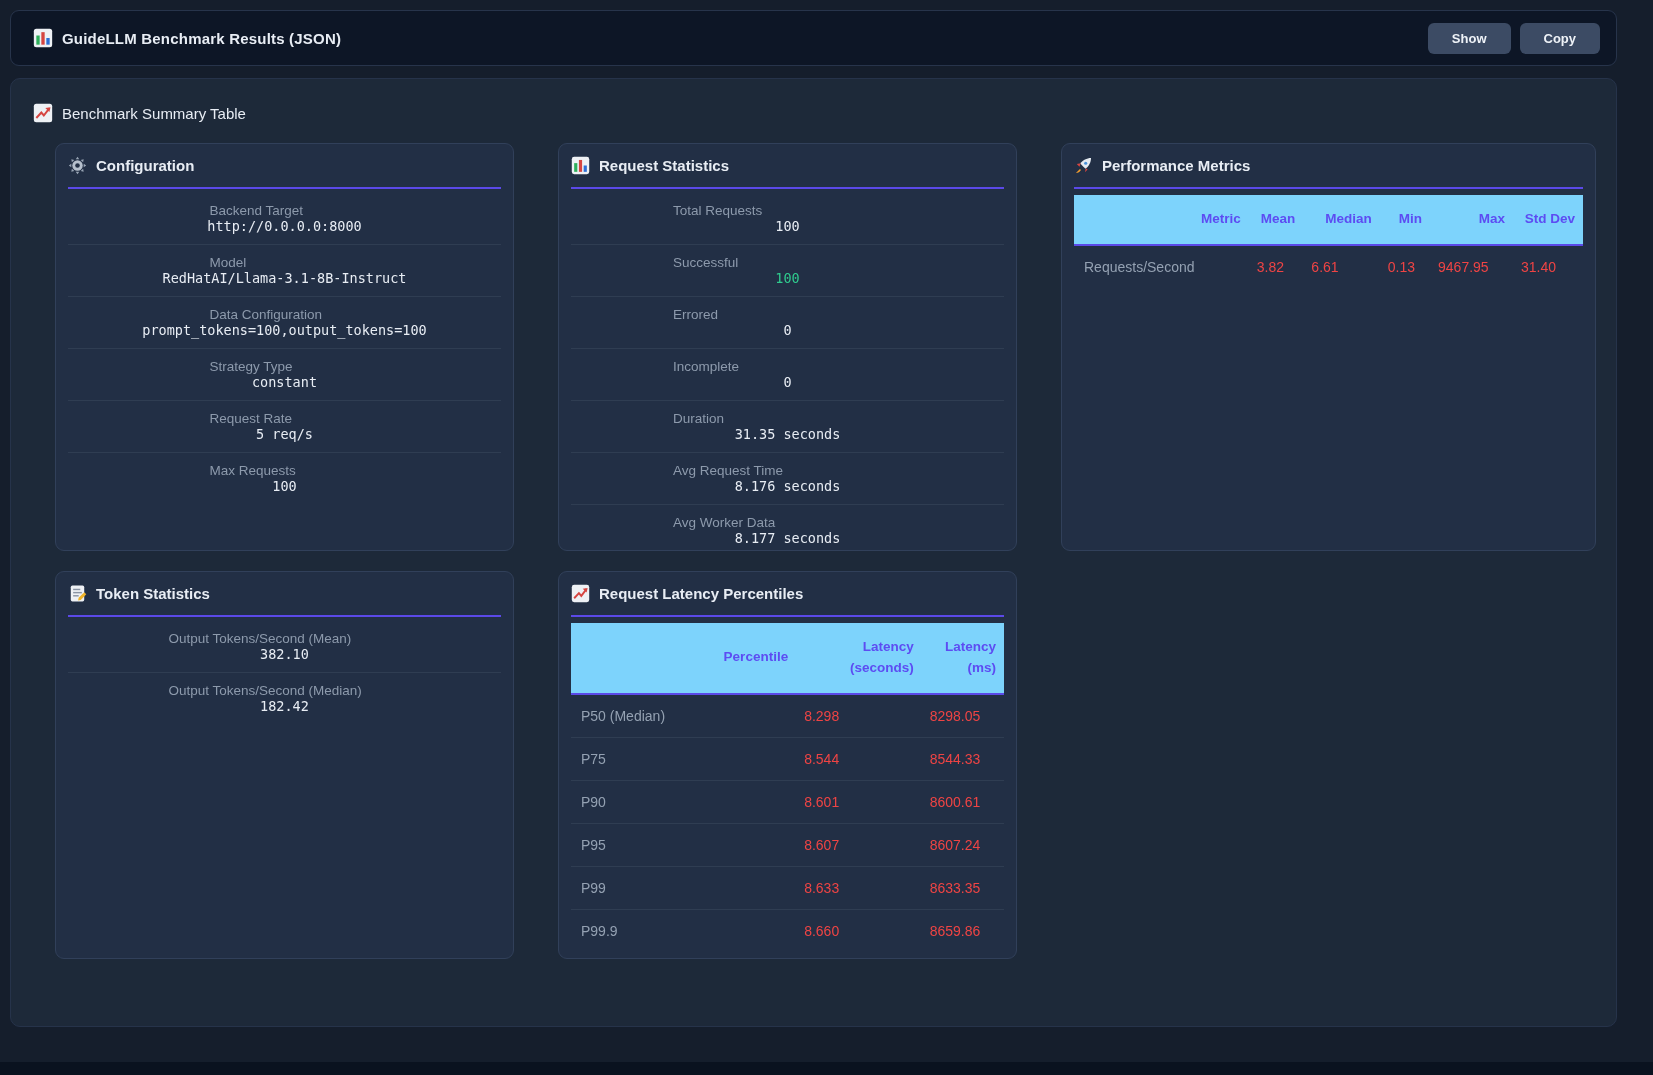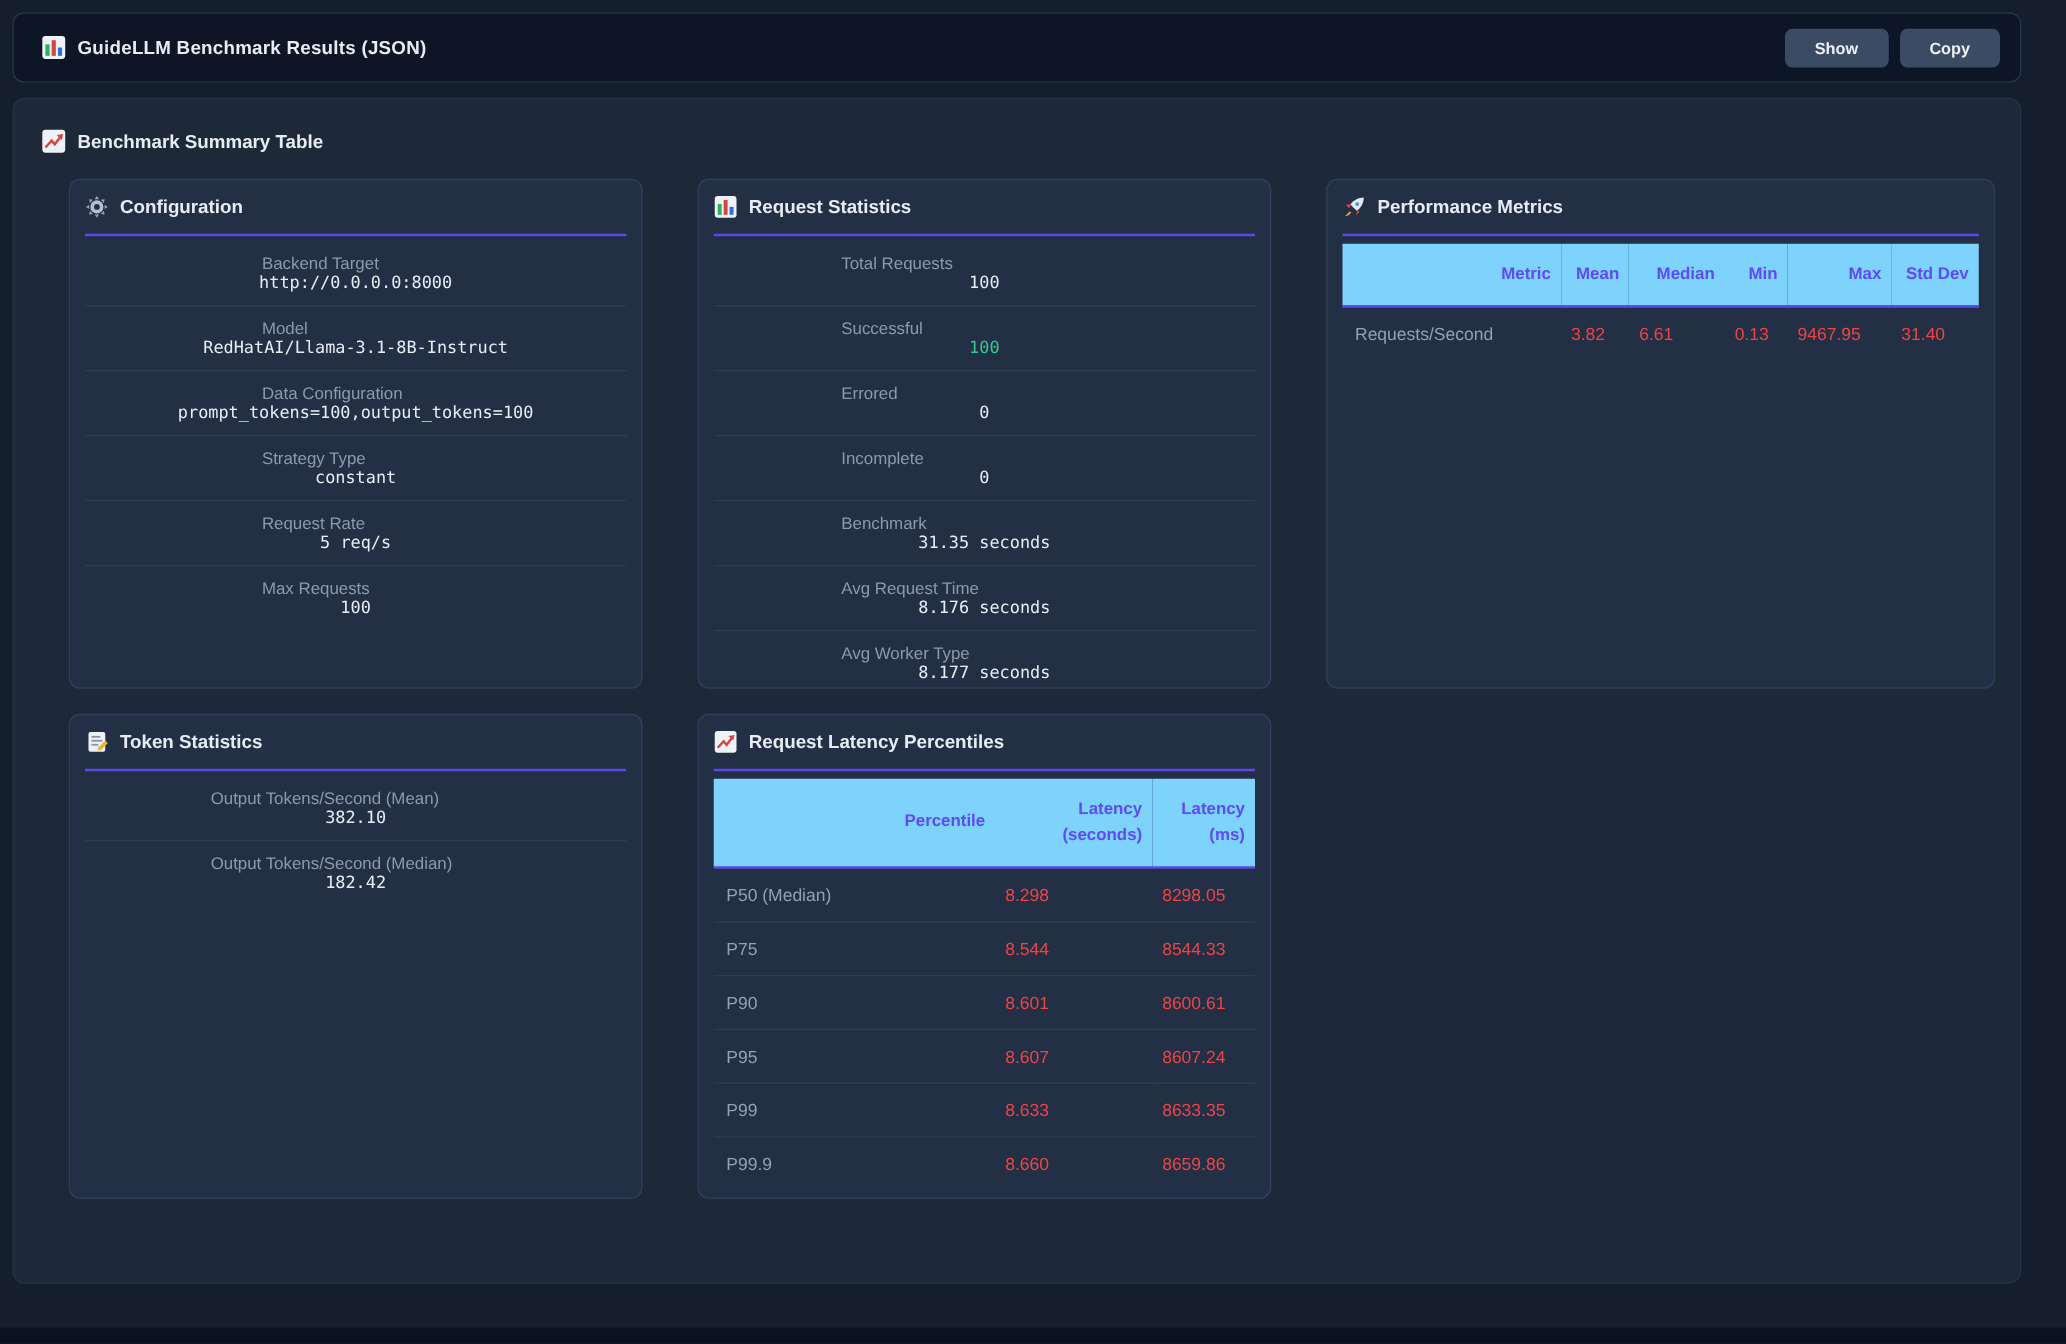--- a/index.html
+++ b/index.html
@@ -42,21 +42,21 @@
   .panel {
     margin:12px 36px 0 10px;
     height:949px;
     background:#1d2939;
     border:1px solid #26334a;
     border-radius:10px;
     padding:18px 20px;
   }
   .section-heading {
     display:flex; align-items:center; gap:9px;
-    font-size:15px; font-weight:700;
+    font-size:15px; font-weight:400;
     margin:6px 0 20px 2px;
     text-align:right;
   }
   .grid {
     display:grid;
     grid-template-columns:483px 483px 1fr;
     grid-template-rows:408px 388px;
     gap:20px;
   }
   .card {
@@ -267,31 +267,31 @@
             <span class="kv-label">Errored</span>
             <span class="kv-value">0</span>
           </div>
 
           <div class="kv-row">
             <span class="kv-label">Incomplete</span>
             <span class="kv-value">0</span>
           </div>
 
           <div class="kv-row">
-            <span class="kv-label">Benchmark</span>
+            <span class="kv-label">Duration</span>
             <span class="kv-value">31.35 seconds</span>
           </div>
 
           <div class="kv-row">
             <span class="kv-label">Avg Request Time</span>
             <span class="kv-value">8.176 seconds</span>
           </div>
 
           <div class="kv-row">
-            <span class="kv-label">Avg Worker Type</span>
+            <span class="kv-label">Avg Worker Data</span>
             <span class="kv-value">8.177 seconds</span>
           </div>
 
           <div class="kv-row">
             <span class="kv-label">Avg Queued Time</span>
             <span class="kv-value">12757.34 ms</span>
           </div>
         </div>
     </section>
 

